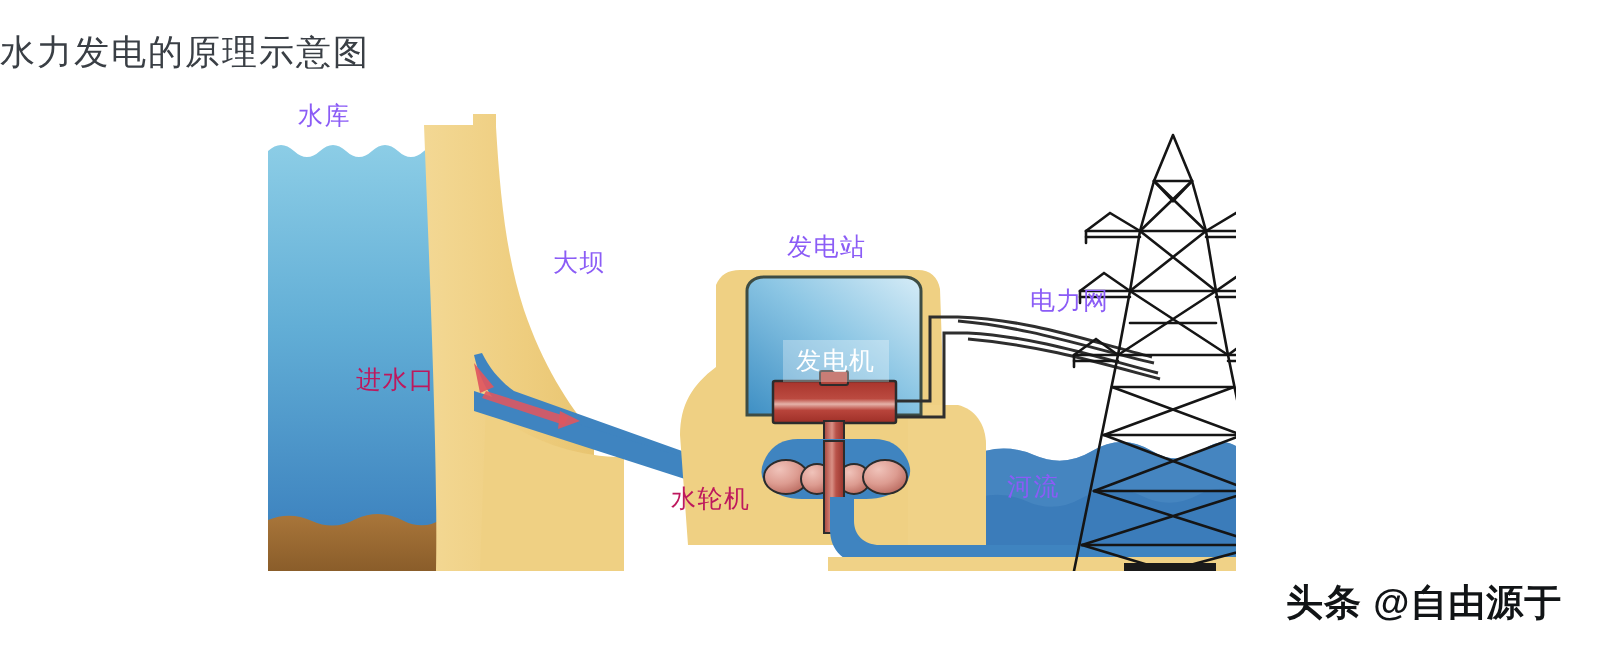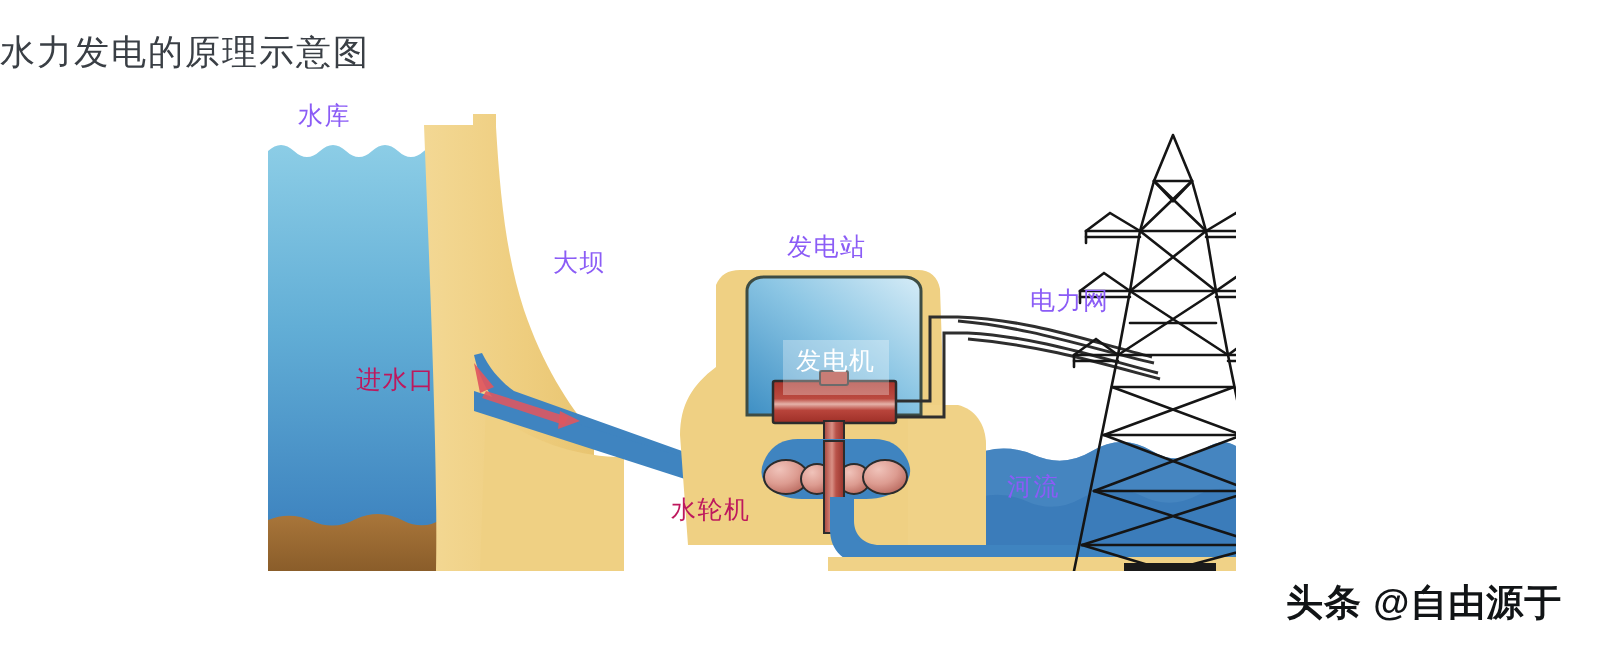--- a/index.html
+++ b/index.html
@@ -55,24 +55,24 @@
   }
   .lbl-dark { color: #8b5cf6; }
   .lbl-light { color: #be185d; }
 
   #label-reservoir  { left: 298px; top: 100px; }
   #label-dam        { left: 553px; top: 247px; }
   #label-powerhouse { left: 787px; top: 231px; }
   #label-grid       { left: 1030px; top: 285px; }
   #label-intake     { left: 356px; top: 364px; }
   #label-generator  { left: 783px; top: 340px;
-                      padding: 5px 13px 20px 13px;
+                      padding: 5px 13px 7px 13px;
                       background: rgba(255,255,255,0.30);
                       color: #ffffff; }
-  #label-turbine    { left: 671px; top: 494px; }
+  #label-turbine    { left: 671px; top: 483px; }
   #label-river      { left: 1007px; top: 471px; }
 
   
   #watermark {
     position: absolute;
     left: 1258px;
     top: 581px;
     font-size: 37px;
     line-height: 44px;
     font-weight: 700;

